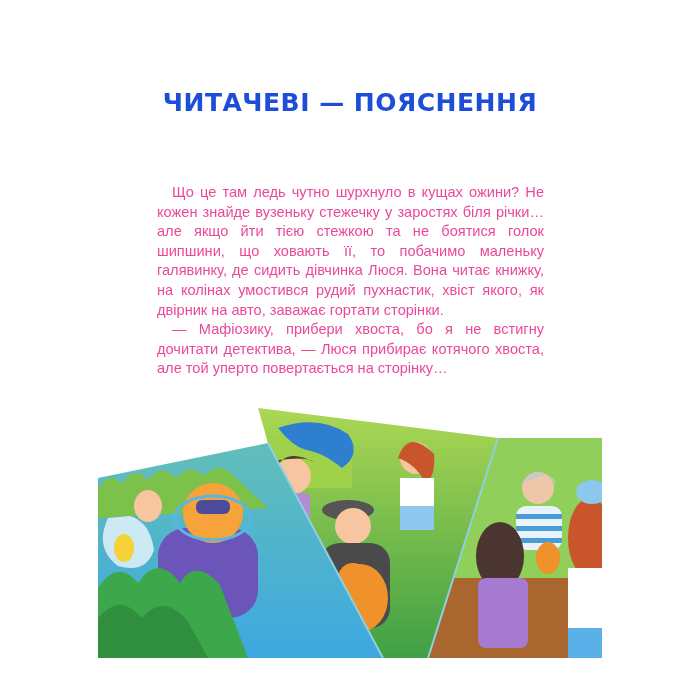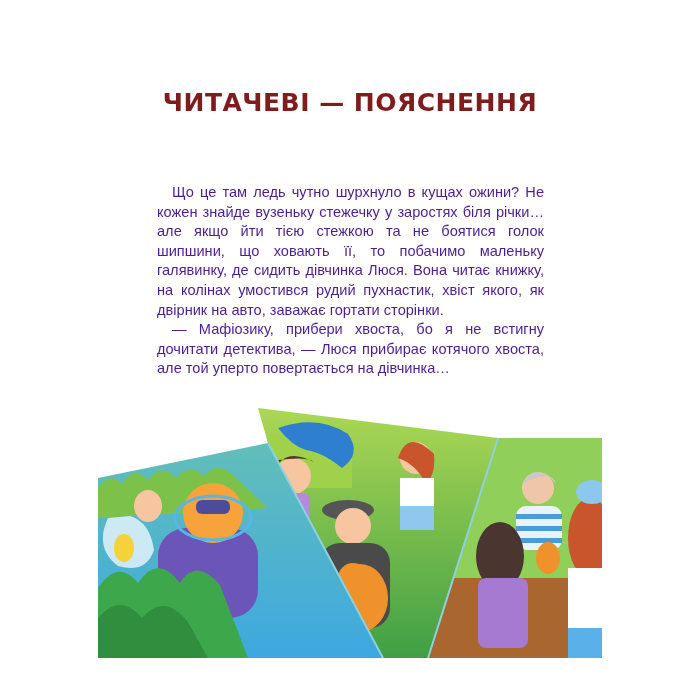--- a/index.html
+++ b/index.html
@@ -1,35 +1,35 @@
 <!DOCTYPE html>
 <html><head>
 <meta charset="utf-8">
 <style>
   html, body { margin:0; padding:0; background:#ffffff; }
   body { width:700px; height:700px; position:relative; overflow:hidden; font-family:"DejaVu Sans", sans-serif; }
   .page { position:absolute; left:0; top:0; width:700px; height:700px; background:#fff; }
-  .title { position:absolute; left:0; top:88px; width:700px; text-align:center; color:#7f1d1d; font-family:"DejaVu Sans", sans-serif; font-weight:bold; font-size:25px; line-height:30px; letter-spacing:0.5px; }
+  .title { position:absolute; left:0; top:88px; width:700px; text-align:center; color:#1d4ed8; font-family:"DejaVu Sans", sans-serif; font-weight:bold; font-size:25px; line-height:30px; letter-spacing:0.5px; }
   .title div { white-space:nowrap; }
-  .body-text { position:absolute; left:157px; top:183px; width:387px; color:#4c1d95; font-family:"Liberation Sans", sans-serif; font-size:14.6px; line-height:19.6px; }
+  .body-text { position:absolute; left:157px; top:183px; width:387px; color:#ec4899; font-family:"Liberation Sans", sans-serif; font-size:14.6px; line-height:19.6px; }
   .body-text p { margin:0; text-indent:15px; text-align:justify; text-align-last:left; }
   .illus { position:absolute; left:98px; top:388px; width:504px; height:270px; }
   .illus svg { display:block; width:504px; height:270px; }
 </style>
 </head>
 <body>
 
 <div class="page">
   <div class="title">
     <div>ЧИТАЧЕВІ — ПОЯСНЕННЯ</div>
   </div>
 
   <div class="body-text">
     <p>Що це там ледь чутно шурхнуло в кущах ожини? Не кожен знайде вузеньку стежечку у заростях біля річки… але якщо йти тією стежкою та не боятися голок шипшини, що ховають її, то побачимо маленьку галявинку, де сидить дівчинка Люся. Вона читає книжку, на колінах умостився рудий пухнастик, хвіст якого, як двірник на авто, заважає гортати сторінки.</p>
-    <p>— Мафіозику, прибери хвоста, бо я не встигну дочитати детектива, — Люся прибирає котячого хвоста, але той уперто повертається на дівчинка…</p>
+    <p>— Мафіозику, прибери хвоста, бо я не встигну дочитати детектива, — Люся прибирає котячого хвоста, але той уперто повертається на сторінку…</p>
   </div>
 
   <div class="illus">
     <svg viewBox="0 0 504 270" xmlns="http://www.w3.org/2000/svg">
       <defs>
         <clipPath id="cp1">
             <polygon points="0,90 170,55 285,270 0,270"></polygon>
           </clipPath>
         <clipPath id="cp2">
             <polygon points="160,20 400,50 330,270 285,270 170,55"></polygon>

